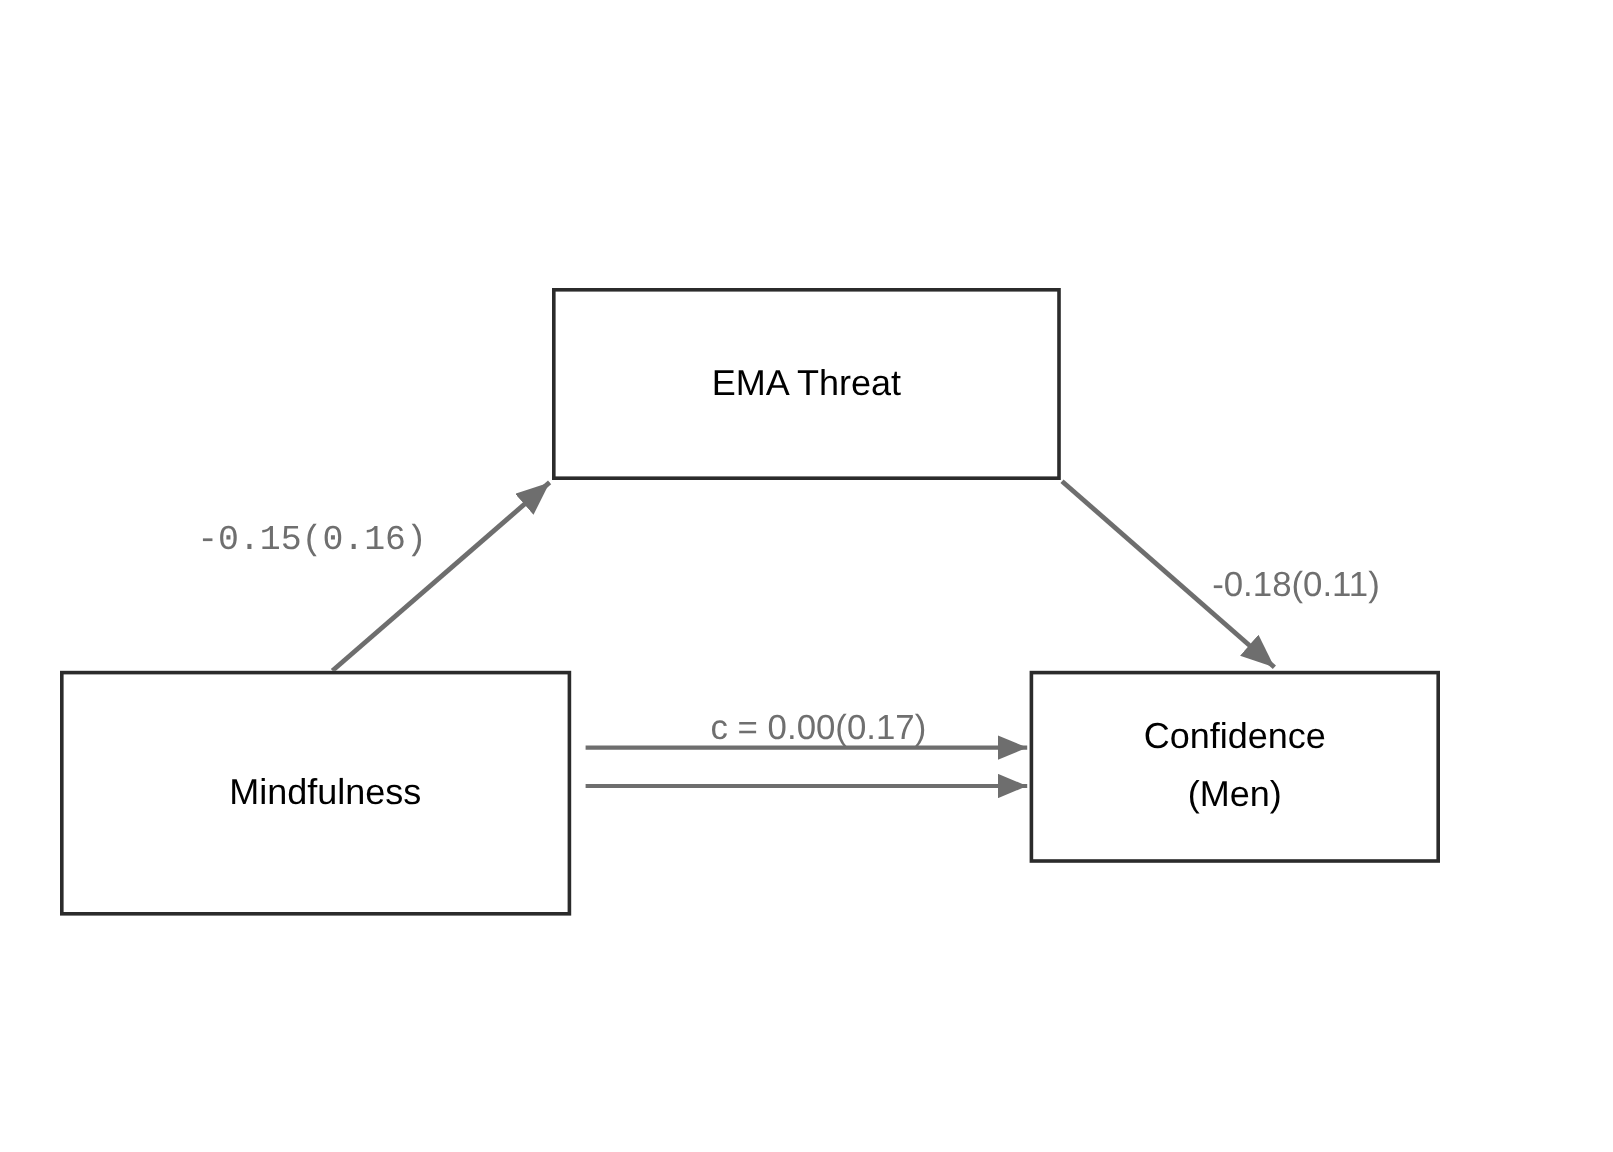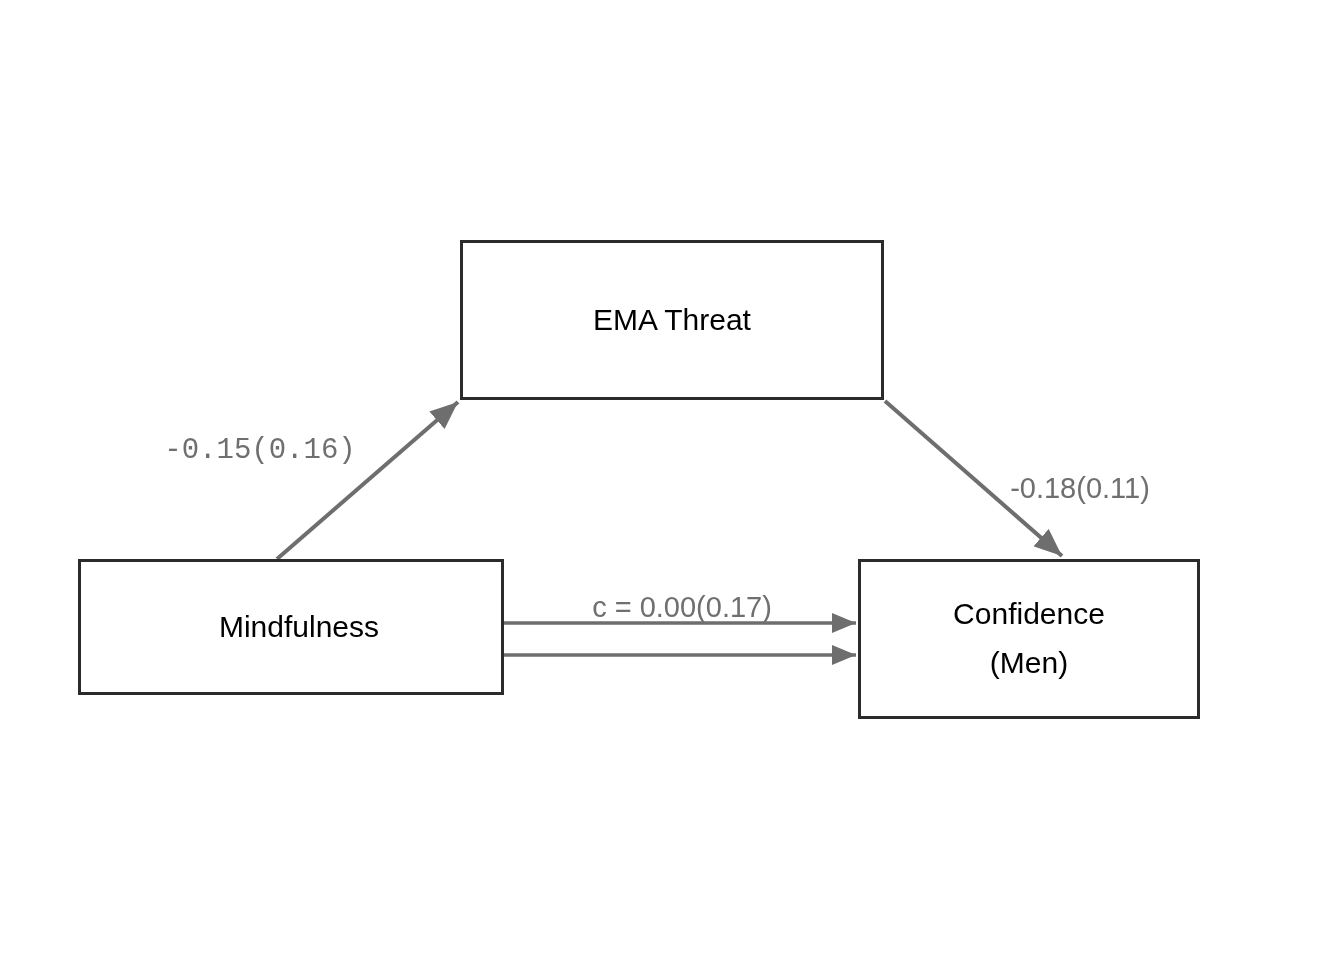--- a/index.html
+++ b/index.html
@@ -30,21 +30,21 @@
     display: flex;
     flex-direction: column;
     align-items: center;
     justify-content: center;
     text-align: center;
     color: var(--box-text, #000000);
     font-size: 30px;
     line-height: 1.62;
   }
   .node-mediator  { left: 460px; top: 240px; width: 424px; height: 160px; }
-  .node-predictor { left:  78px; top: 559px; width: 426px; height: 136px; padding-left: 16px; }
+  .node-predictor { left:  50px; top: 559px; width: 426px; height: 204px; padding-left: 16px; }
   .node-outcome   { left: 858px; top: 559px; width: 342px; height: 160px; }
   .edge-label {
     position: absolute;
     transform: translate(-50%, -50%);
     color: var(--label, #6f6f6f);
     font-size: 29px;
     white-space: nowrap;
   }
   .label-a  { left:  260px; top: 450px; font-family: Liberation Mono, monospace; }
   .label-b  { left: 1080px; top: 443px; margin-top: 45px; }

